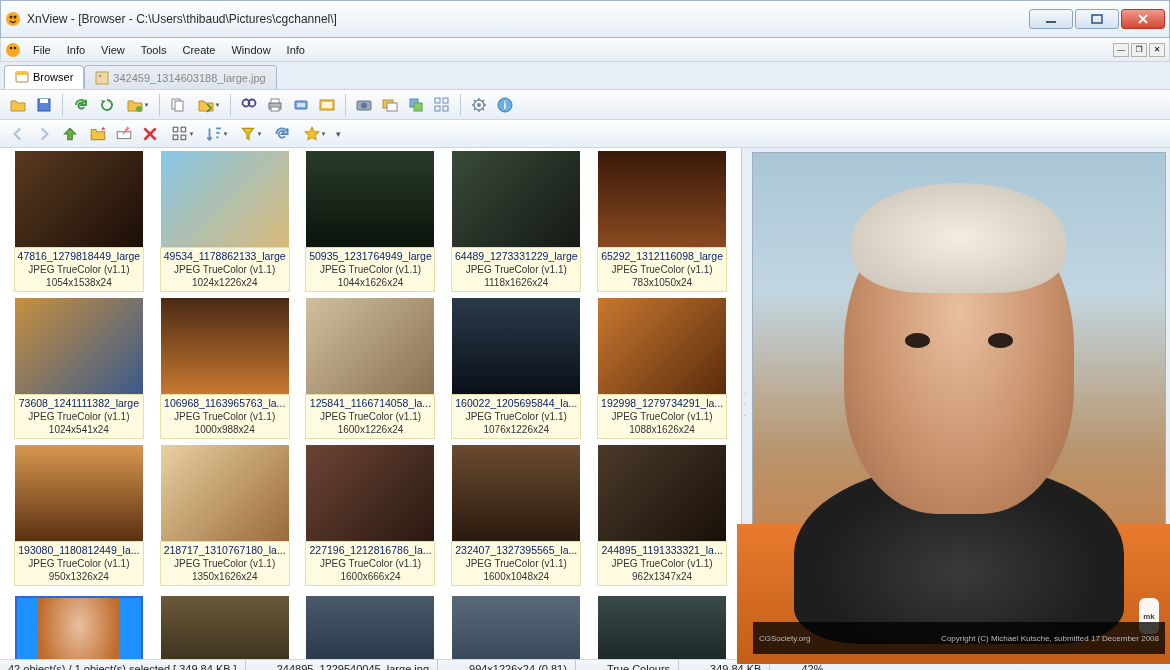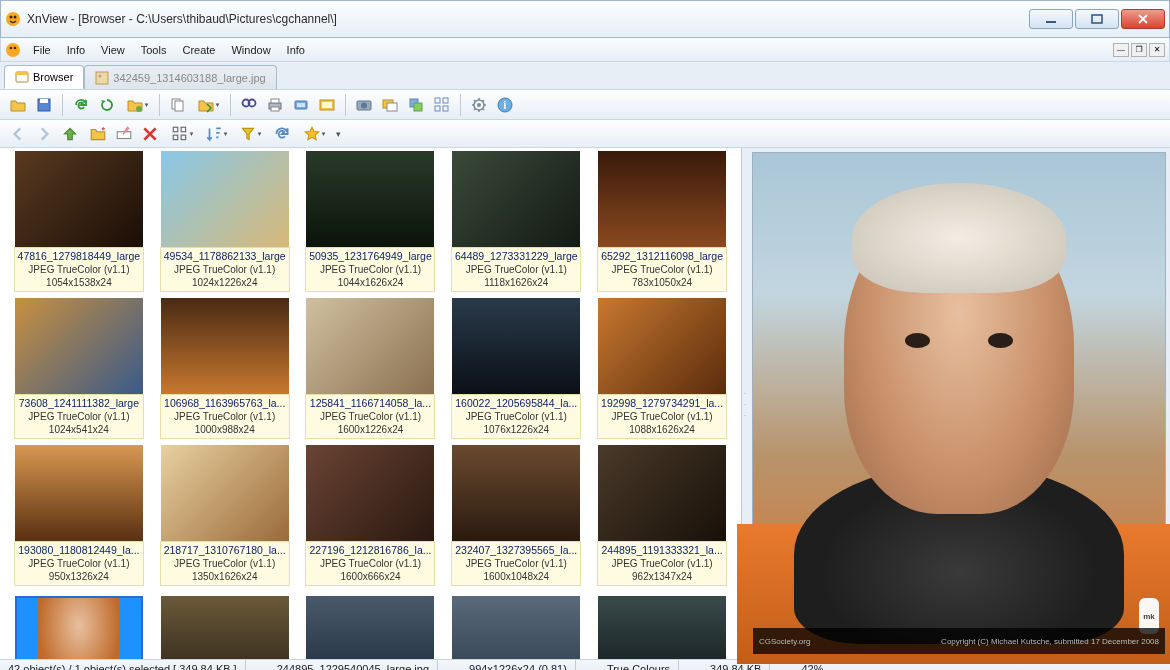--- a/index.html
+++ b/index.html
@@ -52,21 +52,21 @@
 .img-box { width: 128px; height: 96px; display: flex; align-items: center; justify-content: center; background: transparent; overflow: hidden; }
 .img-placeholder { width: 100%; height: 100%; background: linear-gradient(135deg,#7a6a55,#3e3528); }
 .thumb-info { width: 130px; text-align: center; background: #fffbe0; border: 1px solid #e6dfa8; padding: 2px; line-height: 13px; margin-top: 0; }
 .thumb-name { color: #0a246a; font-size: 10.5px; white-space: nowrap; overflow: hidden; text-overflow: ellipsis; }
 .thumb-fmt { font-size: 10px; color: #333; }
 .thumb-dim { font-size: 10px; color: #333; }
 
 .splitter-v { width: 6px; background: #e7eef6; cursor: col-resize; display: flex; align-items: center; justify-content: center; color: #9cb0c8; font-size: 9px; flex-direction: column; gap: 1px; }
 .preview-pane { flex: 1; background: #e7eef6; padding: 4px; display: flex; align-items: stretch; }
 .preview-img { width: 100%; background: linear-gradient(180deg,#a9c6d7 0%, #c2d6e0 28%, #b8946c 60%, #d86f2a 100%); position: relative; border: 1px solid #a0b0c0; }
-.preview-banner { position: absolute; bottom: 0; left: 0; right: 0; height: 26px; background: rgba(0,0,0,0.75); color: #bbb; font-size: 8px; display: flex; justify-content: space-between; align-items: center; padding: 0 6px; text-align: right; }
+.preview-banner { position: absolute; bottom: 0; left: 0; right: 0; height: 32px; background: rgba(0,0,0,0.75); color: #bbb; font-size: 8px; display: flex; justify-content: space-between; align-items: center; padding: 0 6px; text-align: right; }
 .preview-logo { position: absolute; right: 6px; bottom: 20px; width: 20px; height: 36px; background: rgba(255,255,255,0.95); border-radius: 6px; display:flex;align-items:center;justify-content:center;font-size:8px;font-weight:bold;color:#444; }
 
 
 .statusbar { height: 19px; background: linear-gradient(#f4f8fc,#e2e9f2); border-top: 1px solid #c9d6e4; display: flex; align-items: center; font-size: 11px; color: #222; gap: 23px; }
 .status-cell { padding: 0 8px; border-right: 1px solid #c0c9d6; height: 100%; display: flex; align-items: center; }
 .status-cell:last-child { border-right: none; }
 
 ::-webkit-scrollbar { width: 16px; }
 ::-webkit-scrollbar-track { background: #f0f0f0; border-left: 1px solid #ddd; }
 ::-webkit-scrollbar-thumb { background: #cdd7e4; border: 1px solid #a6b4c8; border-radius: 2px; }

